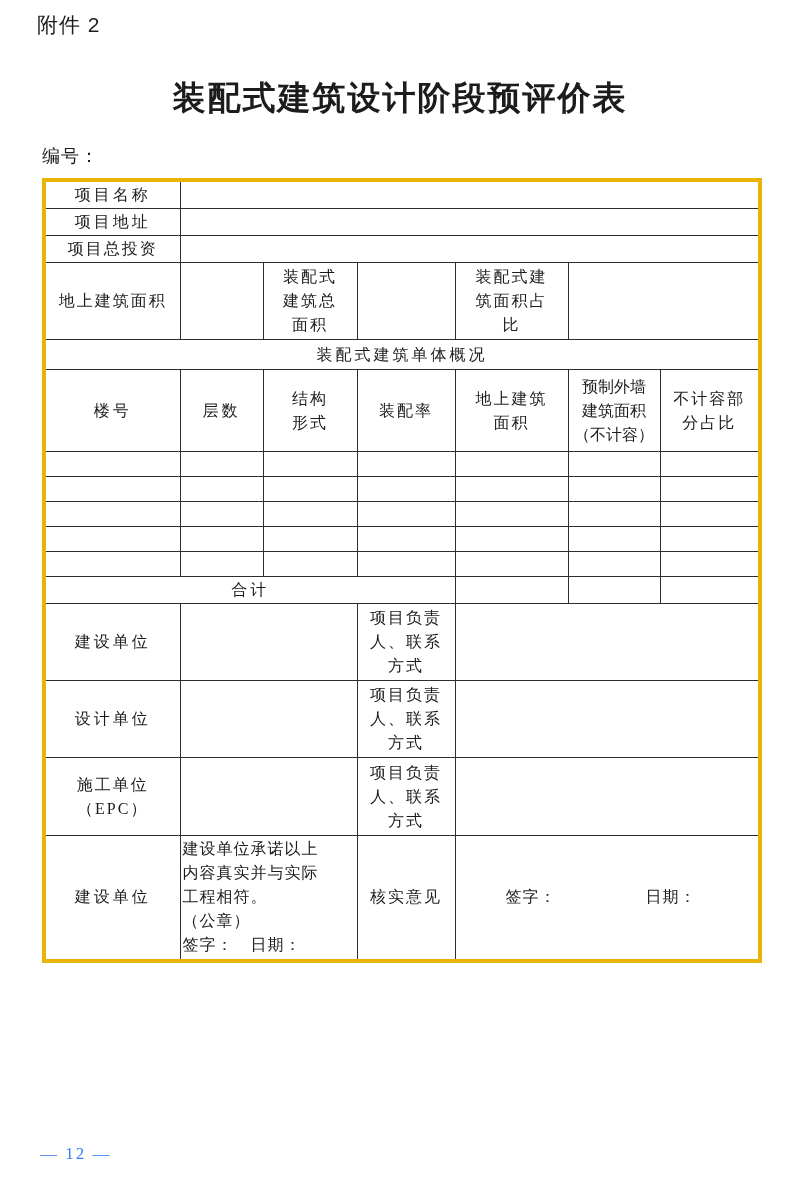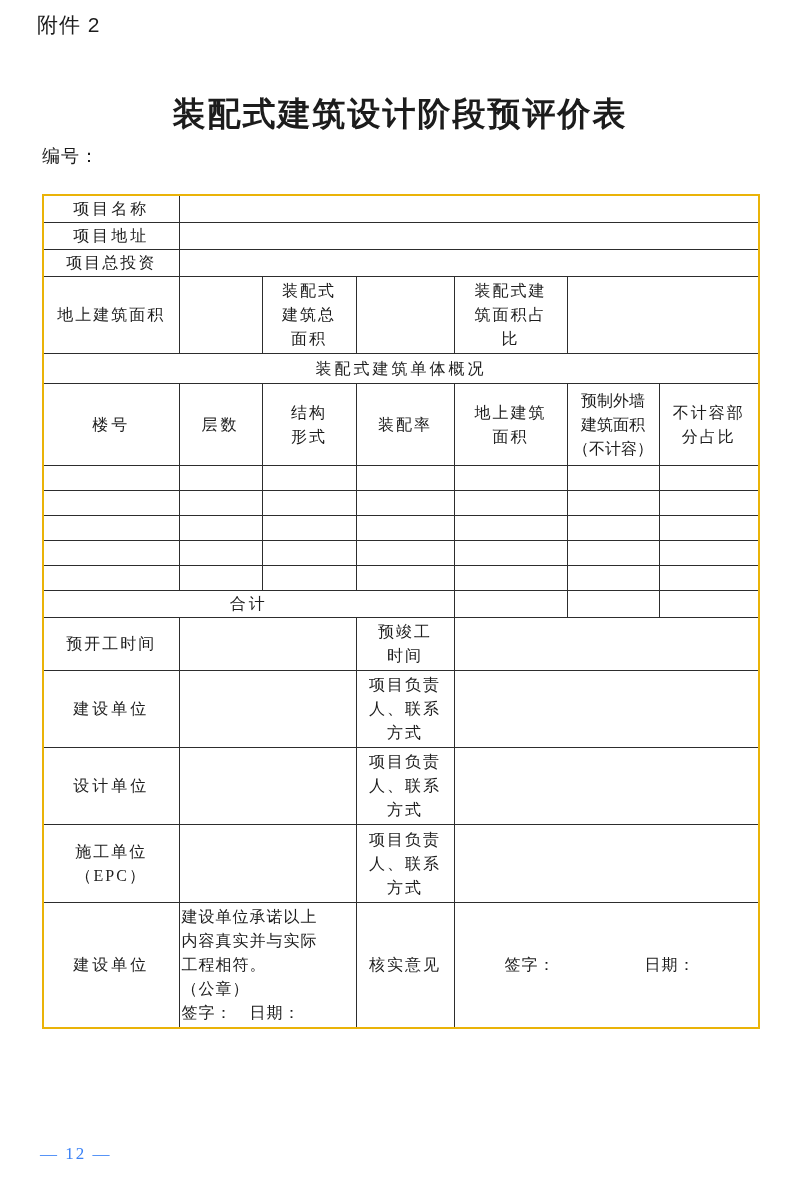--- a/index.html
+++ b/index.html
@@ -13,32 +13,32 @@
     overflow:hidden;
   }
   .attachment{
     position:absolute;left:37px;top:11px;
     font-family:"Liberation Sans","DejaVu Sans",sans-serif;
     font-size:21px;letter-spacing:1px;
   }
   .doc-title{
     position:absolute;left:0;top:76px;width:800px;
     text-align:center;
-    font-size:33px;font-weight:bold;letter-spacing:2px;margin-top:16px;
+    font-size:33px;font-weight:bold;letter-spacing:2px;
   }
   .serial{
     position:absolute;left:42px;top:144px;
     font-size:18px;letter-spacing:1px;
   }
   table.form{
-    position:absolute;left:42px;top:194px;
+    position:absolute;left:42px;top:178px;
     width:716px;
     border-collapse:collapse;
     table-layout:fixed;
-    border:2px solid #eab308;
+    border:4px solid #eab308;
   }
   table.form td{
     border:1px solid #2d2d2d;
     padding:1px 2px;
     font-size:16px;
     vertical-align:middle;
     white-space:pre-line;
     line-height:1.5;
     overflow:hidden;
   }
@@ -189,27 +189,20 @@
           <td></td>
     </tr>
 
     <tr class="h27">
       <td colspan="4" class="lbl ls3">合计</td>
       <td></td>
       <td></td>
       <td></td>
     </tr>
 
-    <tr class="h53">
-      <td class="lbl ls2">预开工时间</td>
-      <td colspan="2"></td>
-      <td class="lbl ls2">预竣工
-时间</td>
-      <td colspan="3"></td>
-    </tr>
 
     <tr class="h77">
       <td class="lbl ls3">建设单位</td>
       <td colspan="2"></td>
       <td class="lbl ls2">项目负责
 人、联系
 方式</td>
       <td colspan="3"></td>
     </tr>
 

